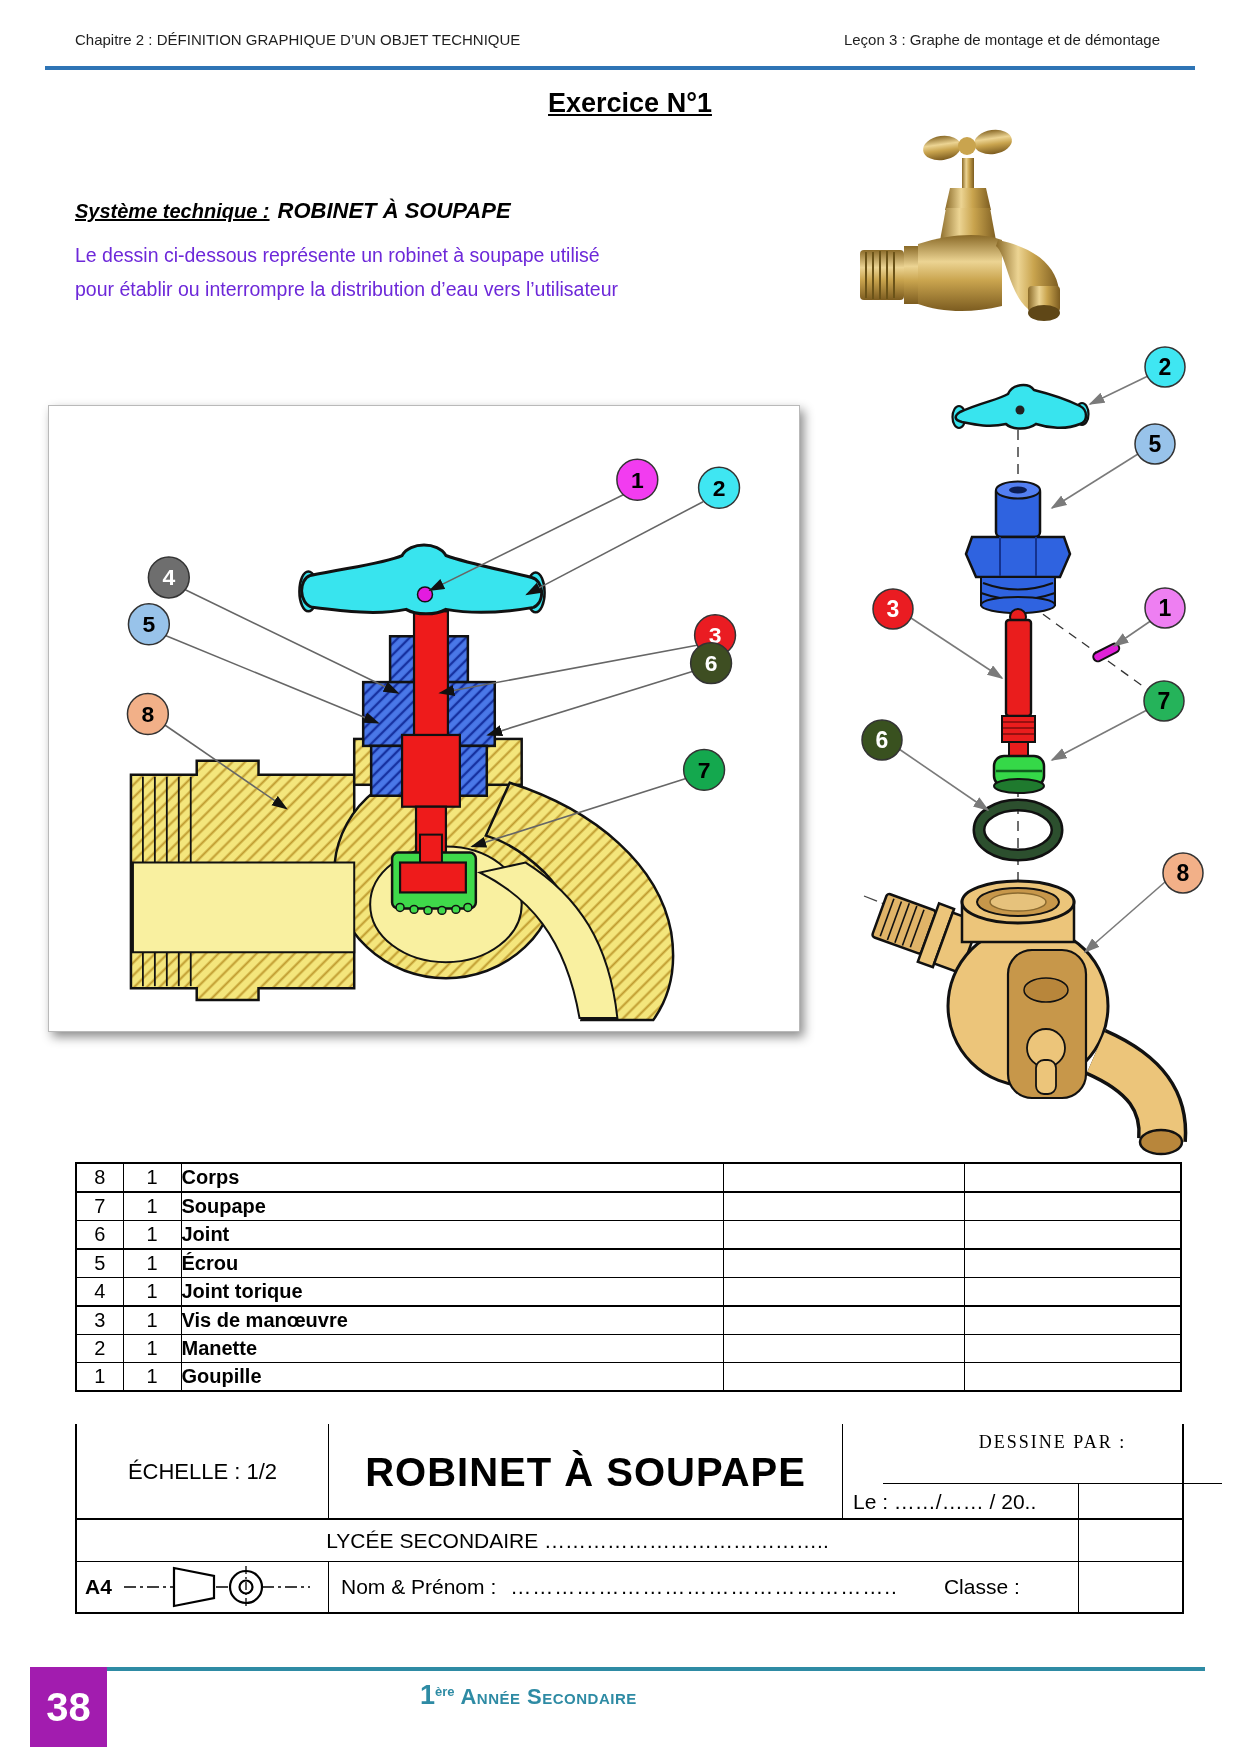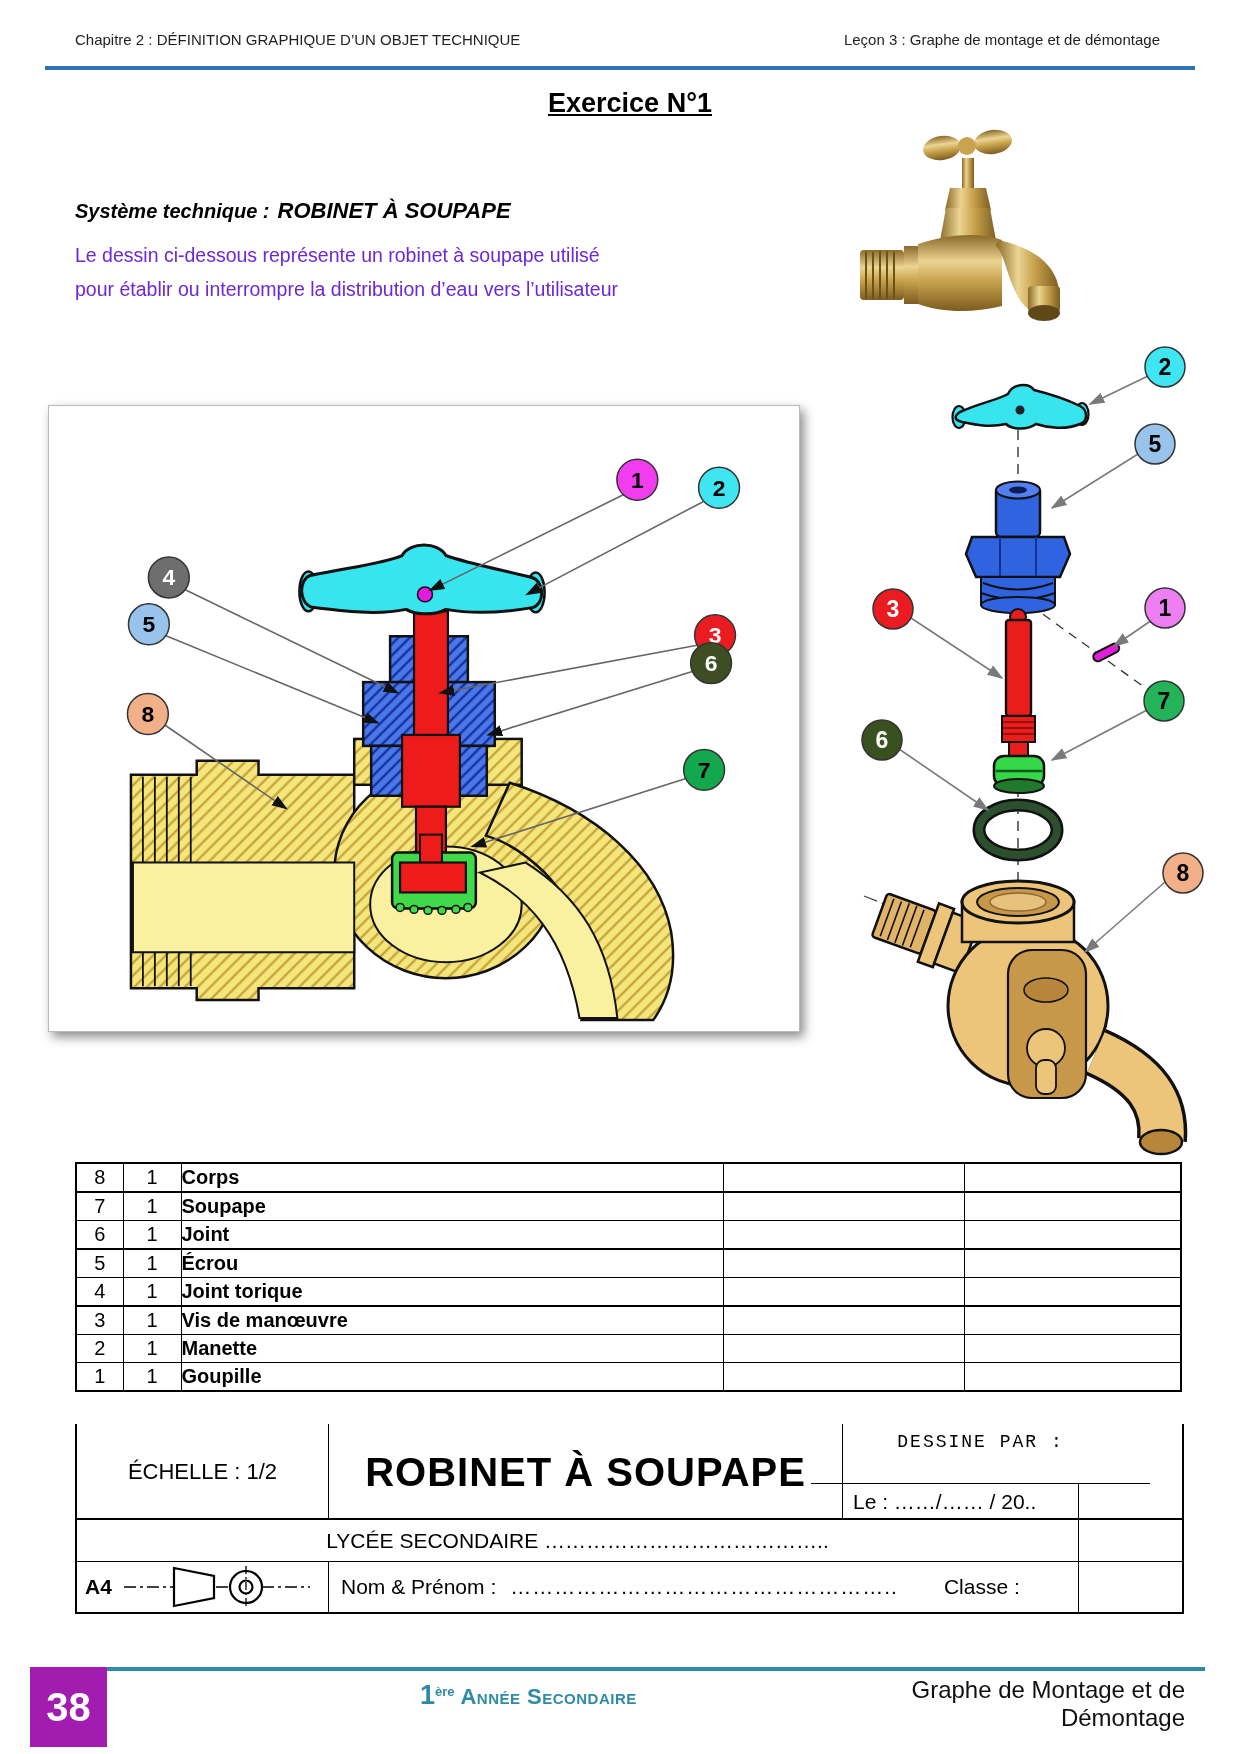--- a/index.html
+++ b/index.html
@@ -7,21 +7,21 @@
         font-family:"Liberation Sans",sans-serif;overflow:hidden;margin:0 auto;}
   .abs{position:absolute;}
   
   .hdr-left{left:75px;top:31px;font-size:15px;color:#1f1f1f;}
   .hdr-right{left:700px;top:31px;width:460px;text-align:right;font-size:15px;color:#1f1f1f;}
   .hdr-rule{left:45px;top:66px;width:1150px;height:4px;background:#2e74b5;}
   
   .ex-title{left:350px;top:88px;width:560px;text-align:center;font-size:27px;font-weight:bold;color:#000;}
   .ex-title span{text-decoration:underline;}
   .sys-line{left:75px;top:198px;font-size:20px;color:#000;}
-  .sys-label{font-style:italic;font-weight:600;}
+  .sys-label{font-style:italic;text-decoration:underline;font-weight:600;}
   .sys-value{font-style:italic;font-weight:bold;font-size:22px;margin-left:8px;}
   .intro{left:75px;top:238px;font-size:19.5px;color:#6d28d9;line-height:34px;}
   
   .cs-panel{left:48px;top:405px;width:750px;height:625px;background:#fff;
             border:1px solid #b9b9b9;box-shadow:4px 5px 10px rgba(0,0,0,0.45);}
   .cs-panel svg{display:block;}
   .xp-view{left:860px;top:290px;}
   .photo{left:850px;top:118px;}
   
   table.parts{position:absolute;left:75px;top:1162px;width:1105px;border-collapse:collapse;
@@ -32,23 +32,23 @@
   table.parts tr.thick td{border-bottom-width:2.5px;}
   table.parts tr.hd td{font-weight:bold;height:28px;border-bottom-width:2.5px;}
   
   .tblock{left:75px;top:1424px;width:1105px;height:188px;border:2px solid #000;border-top:none;}
   .tblock>div{position:absolute;box-sizing:border-box;color:#000;}
   .cell-echelle{left:0;top:0;width:252px;height:96px;border-right:1.5px solid #000;
                 display:flex;align-items:center;justify-content:center;font-size:22px;}
   .cell-title{left:252px;top:0;width:514px;height:96px;border-right:1.5px solid #000;
               display:flex;align-items:center;justify-content:center;
               font-size:40px;font-weight:bold;letter-spacing:1px;}
-  .cell-dessine{left:734px;top:0;width:339px;height:60px;border-bottom:1.5px solid #000;
+  .cell-dessine{left:806px;top:0;width:339px;height:60px;border-bottom:1.5px solid #000;
                 display:flex;align-items:flex-start;justify-content:center;padding-top:8px;
-                font-family:Liberation Mono, monospace;font-size:18px;letter-spacing:2px;}
+                font-family:Liberation Serif, serif;font-size:18px;letter-spacing:2px;}
   .cell-date{left:766px;top:60px;width:236px;height:36px;border-right:1.5px solid #000;
              display:flex;align-items:center;padding-left:10px;font-size:21px;}
   .cell-date-empty{left:1002px;top:60px;width:103px;height:36px;}
   .row-a-line{left:0;top:0;width:1105px;height:96px;border-bottom:2.5px solid #000;pointer-events:none;}
   .cell-lycee{left:0;top:96px;width:1002px;height:42px;border-right:1.5px solid #000;border-bottom:1.5px solid #000;
               display:flex;align-items:center;justify-content:center;font-size:21px;}
   .cell-lycee-empty{left:1002px;top:96px;width:103px;height:42px;border-bottom:1.5px solid #000;}
   .cell-format{left:0;top:138px;width:252px;height:50px;border-right:1.5px solid #000;
                display:flex;align-items:center;padding-left:8px;font-size:21px;font-weight:bold;}
   .cell-nom{left:252px;top:138px;width:750px;height:50px;border-right:1.5px solid #000;
@@ -452,15 +452,14 @@
       <span>Nom &amp; Prénom :</span>
       <span class="nom-dots">……………………………………………..</span>
       <span class="classe">Classe :</span>
     </div>
     <div class="cell-classe-empty"></div>
   </div>
 
   <div class="abs pg-box">38</div>
   <div class="abs ft-rule"></div>
   <div class="abs ft-grade"><span class="g1">1</span><sup>ère</sup> <span class="gsc">Année Secondaire</span></div>
-  <div class="abs ft-right">Graphe de Montage et de Démontage</div>
 
 </div>
 
 </body></html>

